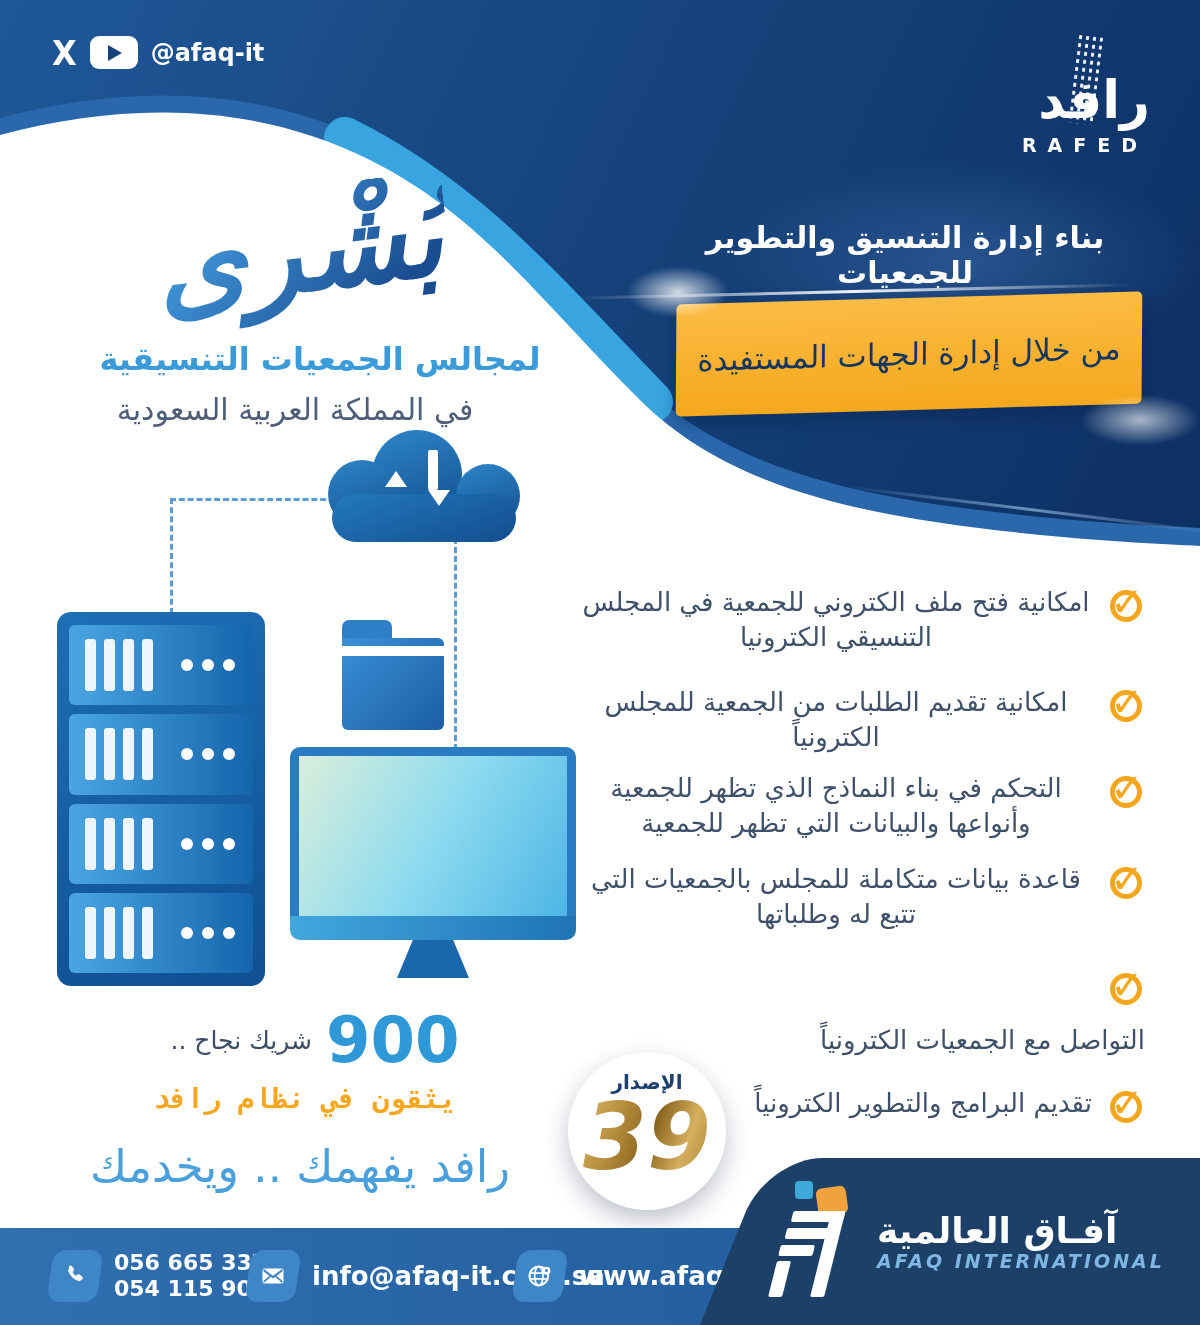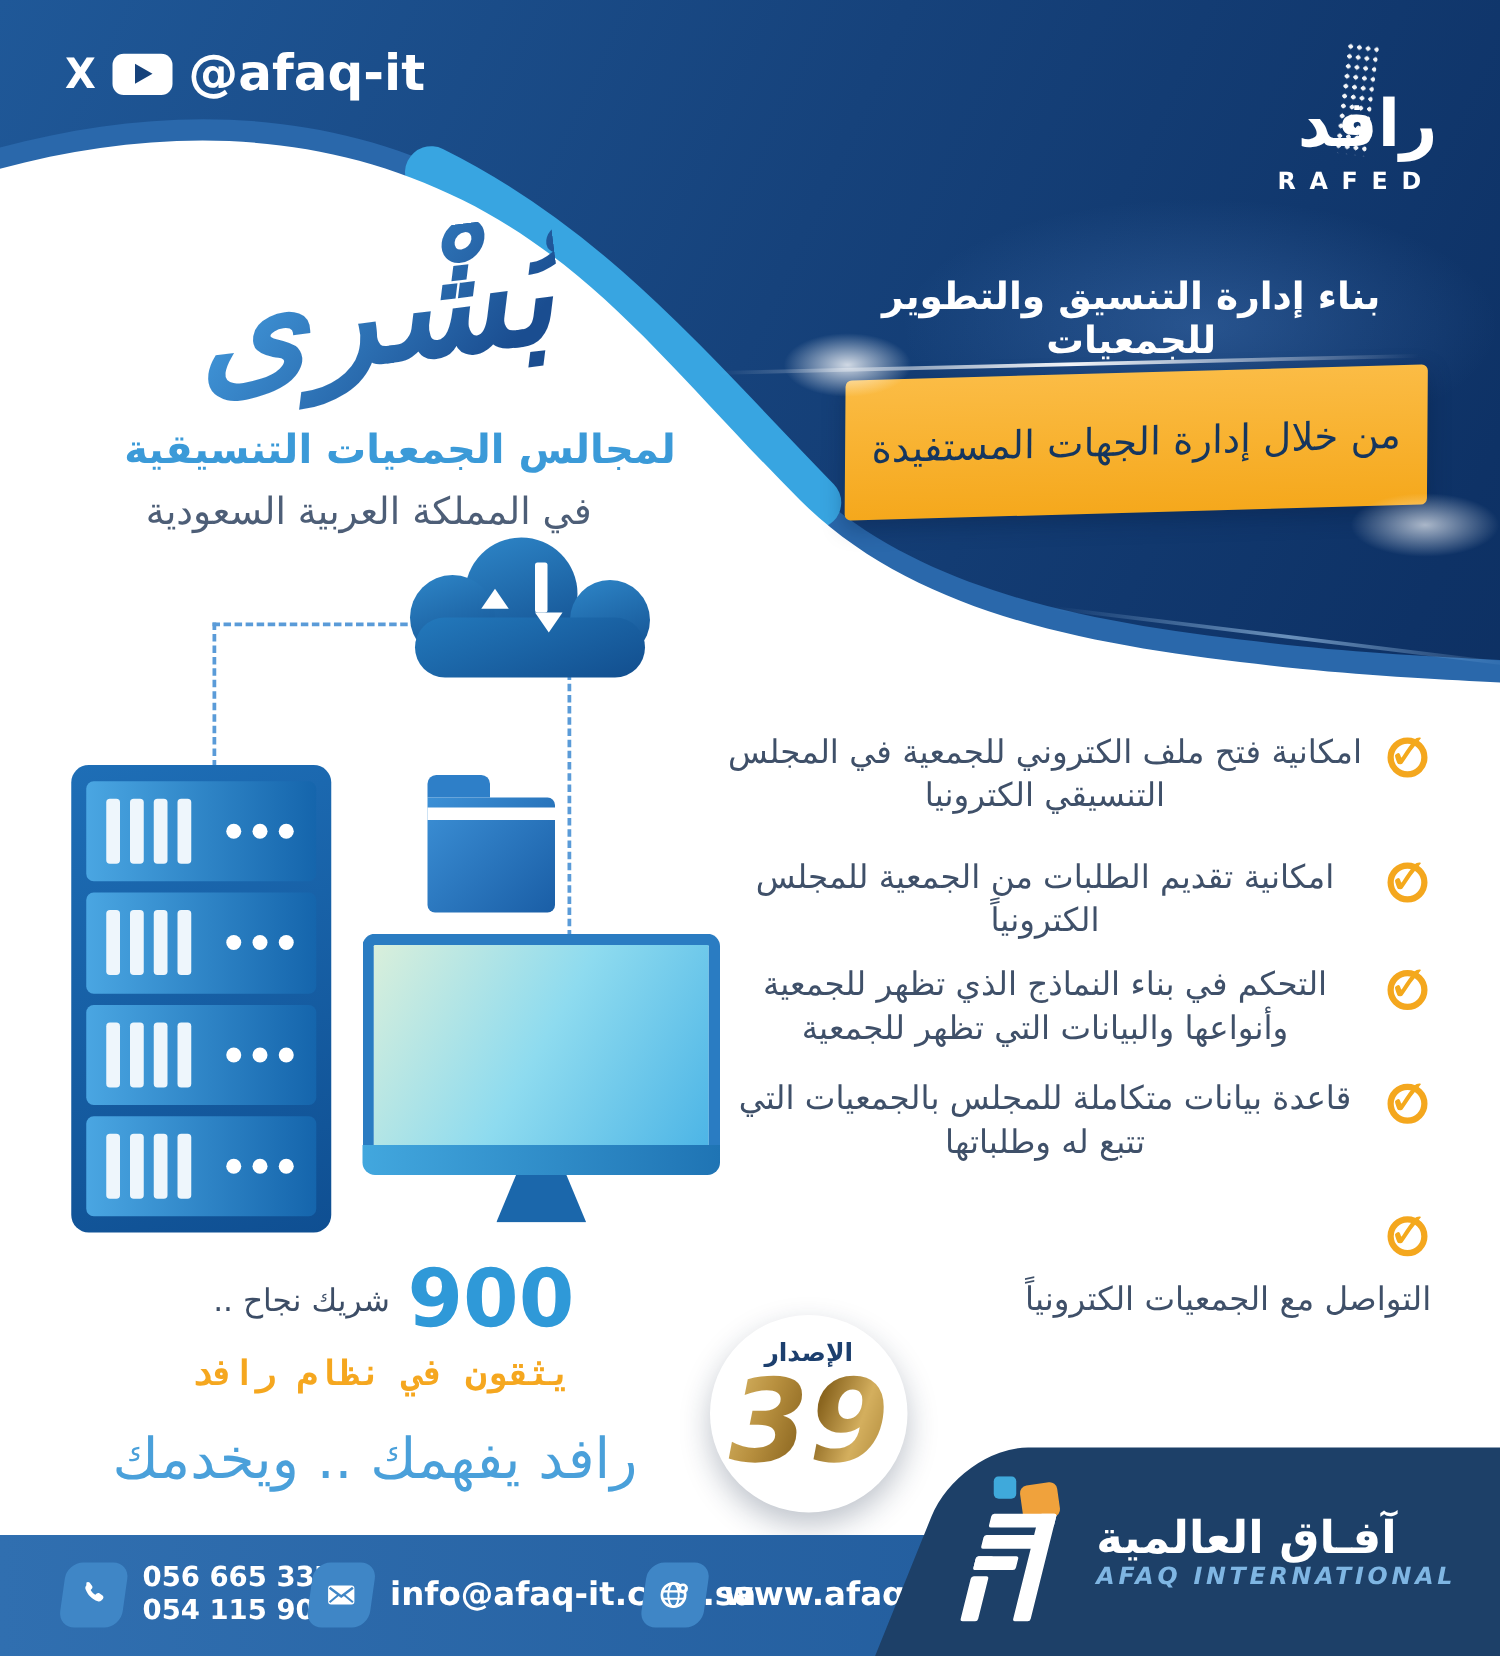--- a/index.html
+++ b/index.html
@@ -7,21 +7,21 @@
     position:relative;width:1200px;height:1325px;overflow:hidden;
     font-family:"DejaVu Sans",sans-serif;
     background:linear-gradient(115deg,#1f5898 0%,#16427b 40%,#0e3266 75%,#0c2c5a 100%);
   }
   .bg-svg{position:absolute;inset:0;z-index:0;}
   
   .social{position:absolute;left:52px;top:36px;z-index:3;display:flex;align-items:center;gap:13px;color:#fff;}
   .x-glyph{font-size:32px;font-weight:700;line-height:1;letter-spacing:0;transform:scaleY(1.05);}
   .yt{width:48px;height:33px;background:#fff;border-radius:9px;display:flex;align-items:center;justify-content:center;}
   .yt i{display:block;width:0;height:0;border-left:14px solid #16427b;border-top:8px solid transparent;border-bottom:8px solid transparent;margin-left:3px;}
-  .handle{font-size:40px;font-weight:700;}
+  .handle{font-size:24px;font-weight:700;}
   .rafed{position:absolute;left:950px;top:34px;width:200px;height:122px;z-index:3;color:#fff;}
   .rafed .tower{position:absolute;right:52px;top:0;width:26px;height:90px;transform:rotate(7deg);
     background-image:radial-gradient(#ffffff 1.6px,transparent 1.9px);background-size:7px 8px;opacity:.95;}
   .rafed .ar{position:absolute;right:0;bottom:30px;font-size:52px;font-weight:700;line-height:1;direction:rtl;}
   .rafed .en{position:absolute;right:2px;bottom:0;font-size:19px;font-weight:700;letter-spacing:11px;}
   .header-title{position:absolute;left:655px;top:220px;width:500px;z-index:3;direction:rtl;text-align:center;
     color:#fff;font-size:30px;font-weight:700;}
   .banner{position:absolute;left:676px;top:298px;width:466px;height:112px;z-index:3;
     background:linear-gradient(180deg,#fbbc45,#f5a81c);transform:rotate(-1.6deg) skewX(-2deg);border-radius:5px;
     display:flex;align-items:center;justify-content:center;direction:rtl;
@@ -259,20 +259,24 @@
       <span>التحكم في بناء النماذج الذي تظهر للجمعية وأنواعها والبيانات التي تظهر للجمعية</span>
     </div>
     <div class="feature f4">
       <span class="check"></span>
       <span>قاعدة بيانات متكاملة للمجلس بالجمعيات التي تتبع له وطلباتها</span>
     </div>
     <div class="feature f5">
       <span class="check"></span>
       <span>التواصل مع الجمعيات الكترونياً</span>
     </div>
+    <div class="feature f6">
+      <span class="check"></span>
+      <span>تقديم البرامج والتطوير الكترونياً</span>
+    </div>
   </div>
 
   <div class="stat-row">
     <span class="stat-number">900</span>
     <span class="stat-label">شريك نجاح ..</span>
   </div>
   <div class="stat-sub">يثقون في نظام رافد</div>
   <div class="slogan">رافد يفهمك .. ويخدمك</div>
 
   <div class="badge">

